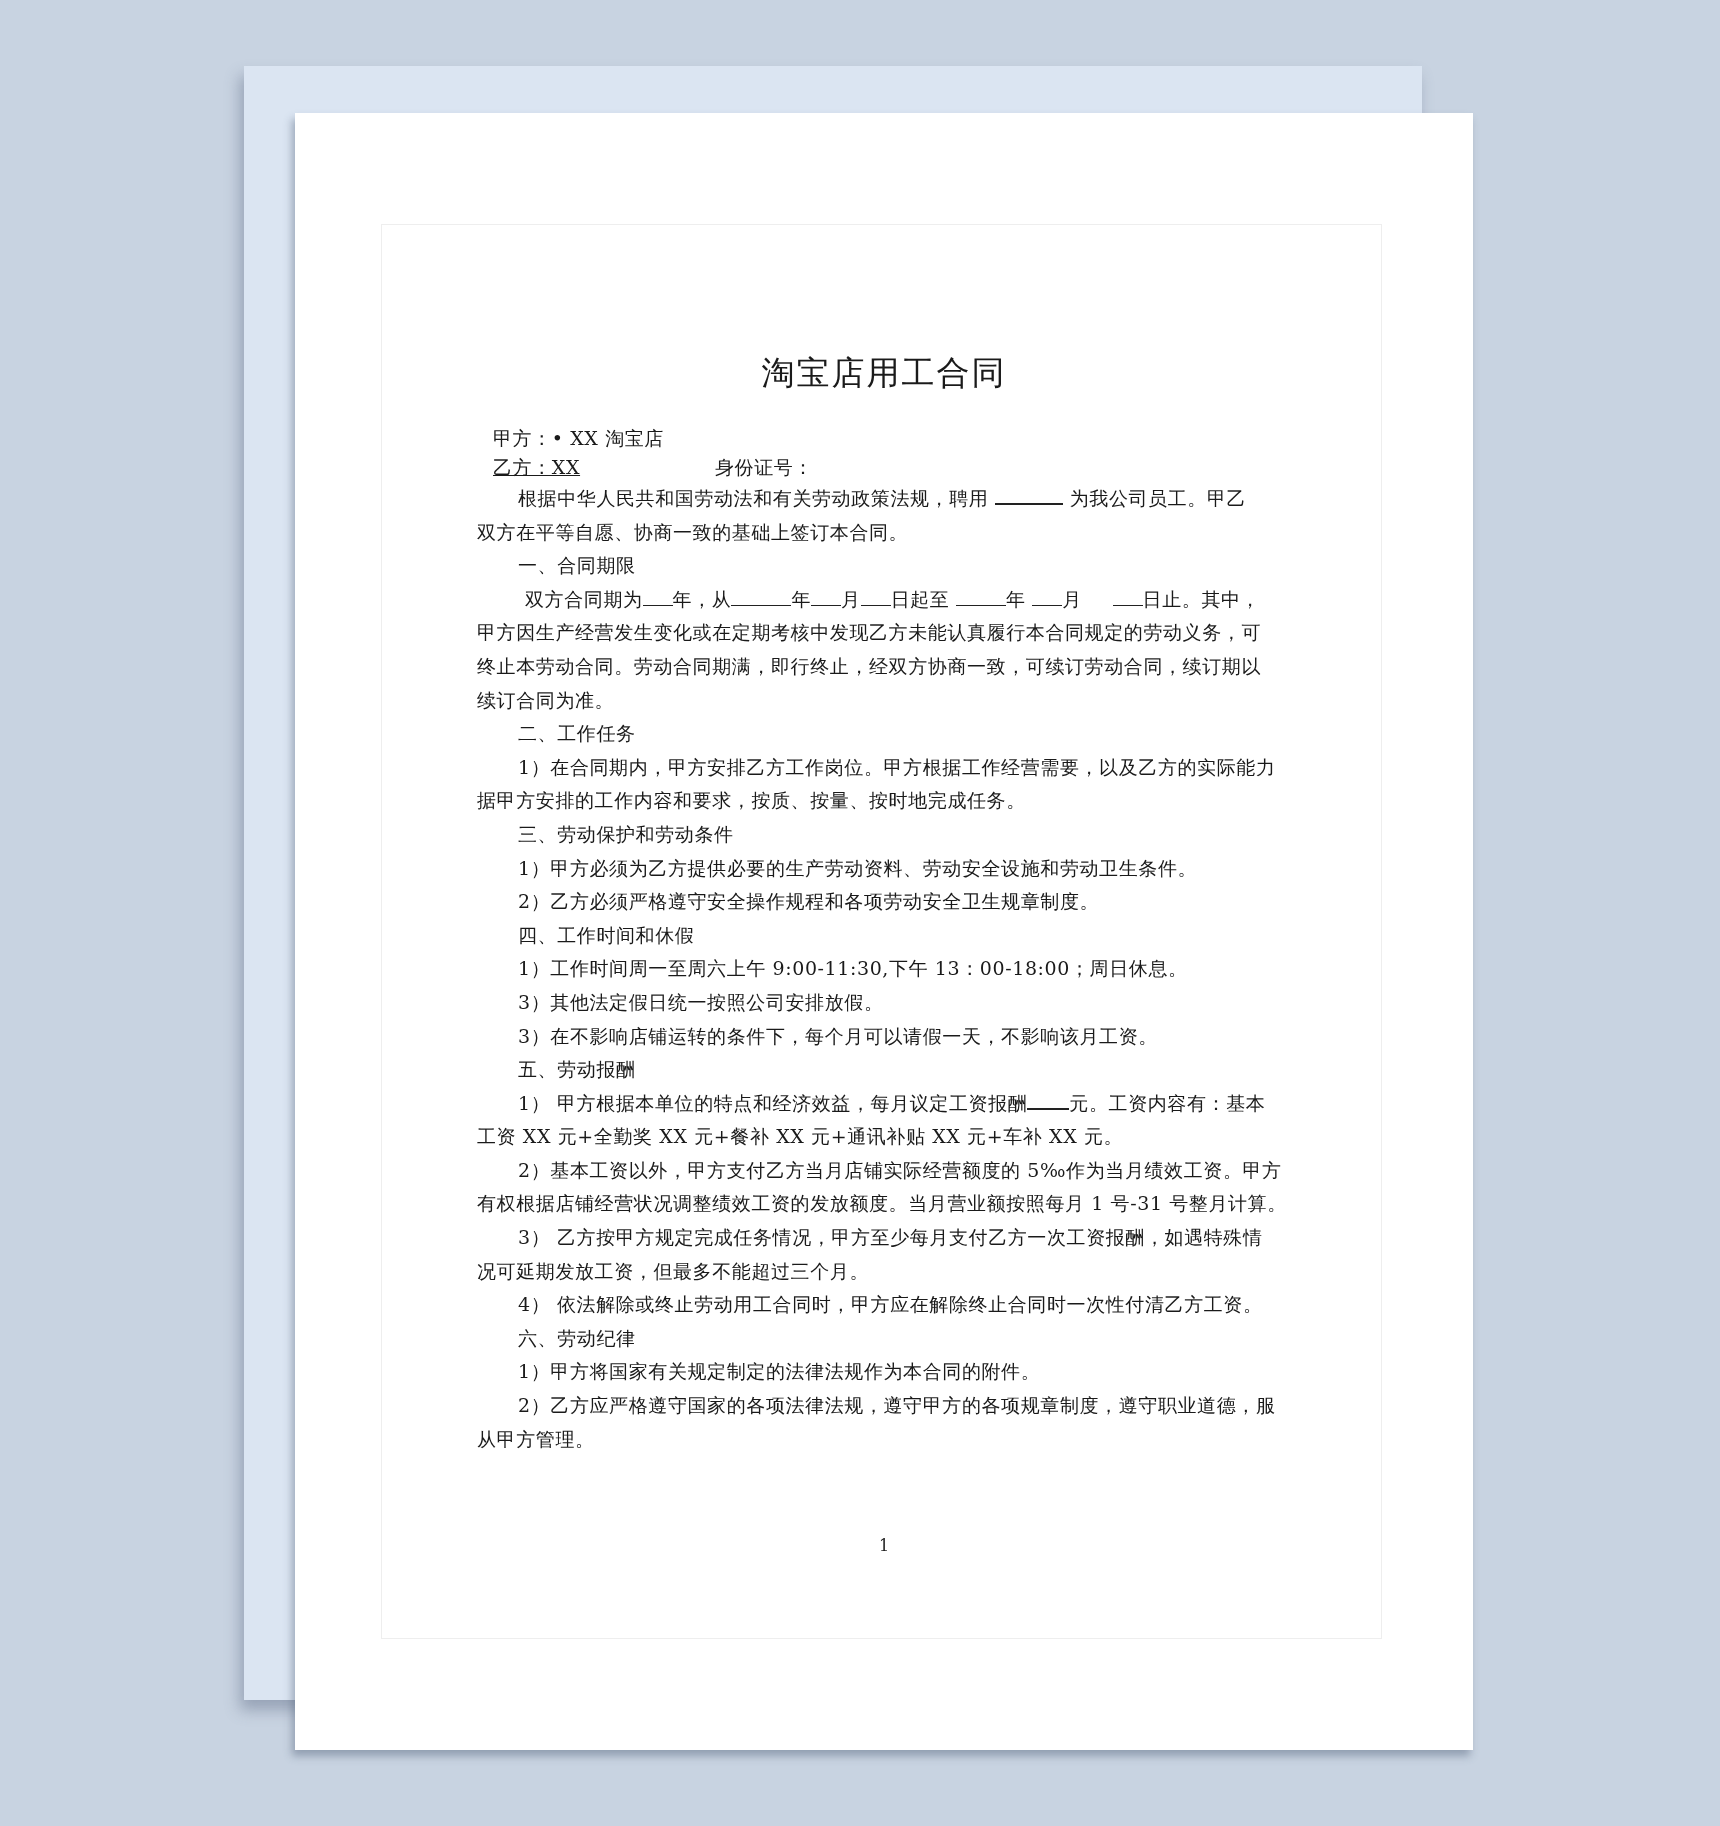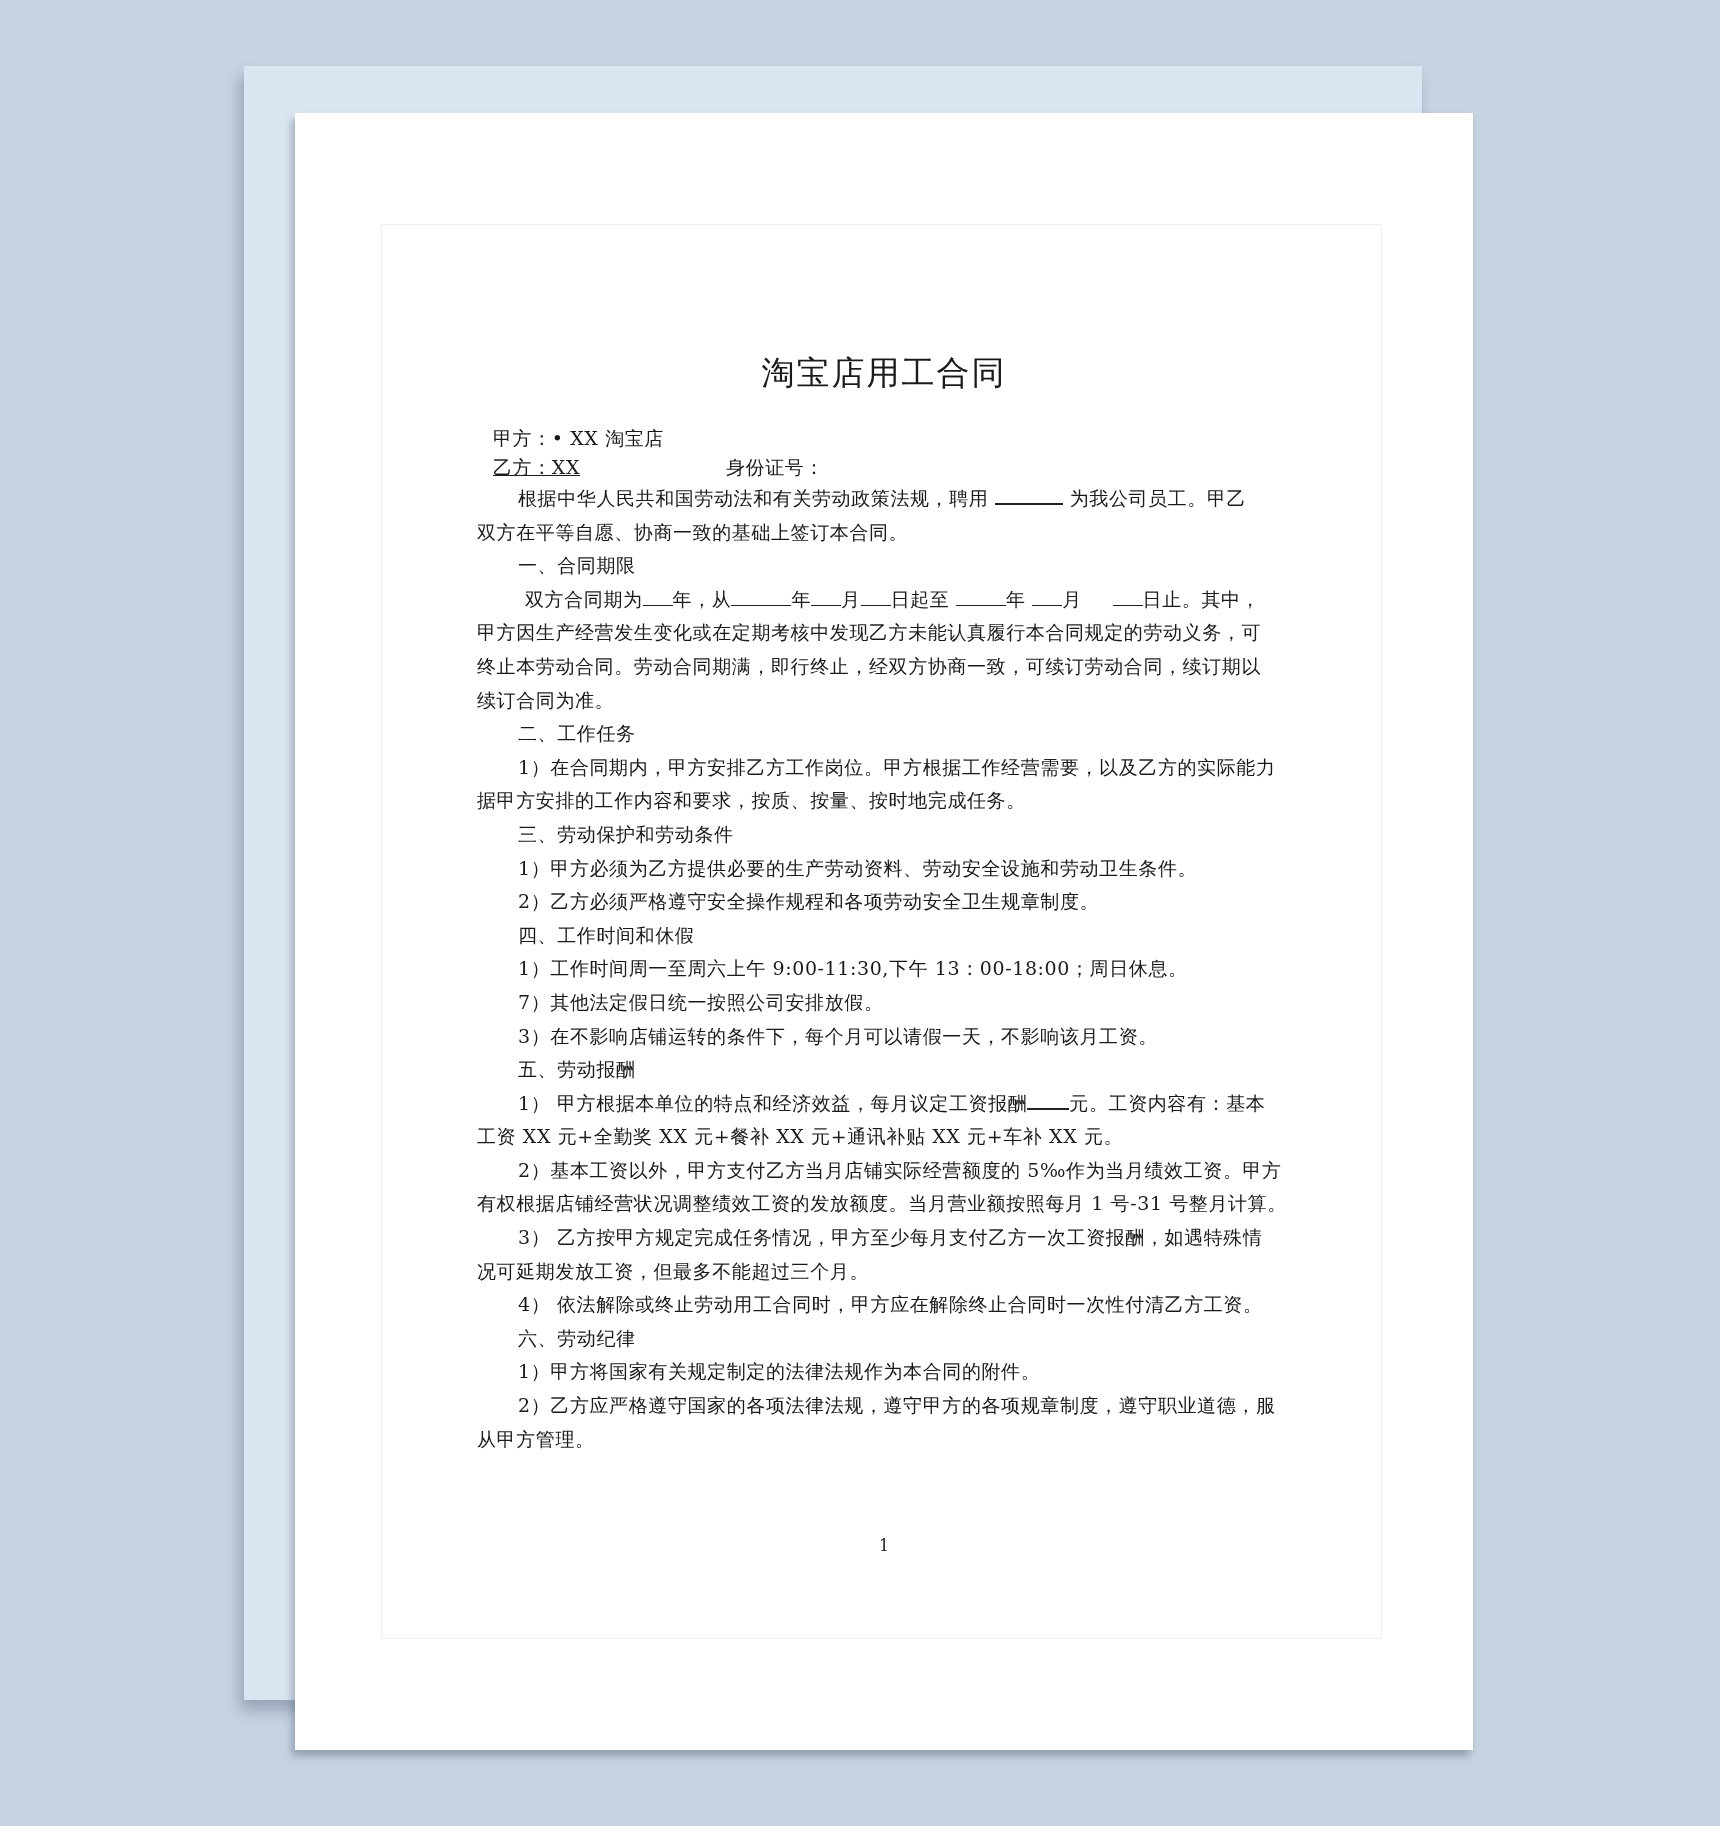--- a/index.html
+++ b/index.html
@@ -29,21 +29,21 @@
   }
   .text-block {
     position:absolute; left:182px; top:311px; width:815px;
     font-size:19px; line-height:33.6px; letter-spacing:0.6px;
   }
   .text-block .line { height:33.6px; white-space:nowrap; }
   .party-line { height:29px !important; line-height:29px;margin-left:16px; }
   .indent { padding-left:41px; }
   .blank { display:inline-block; border-bottom:1.5px solid #222; height:19px; vertical-align:baseline; }
   .blank.thick { border-bottom-width:2.5px; }
-  .id-label { position:absolute; left:233px; }
+  .id-label { position:absolute; left:222px; }
   .page-number {
     position:absolute; left:0; width:1178px; top:1423px; text-align:center;
     font-size:16px;
   }
 </style>
 </head>
 <body>
 
 <div class="back-page"></div>
 
@@ -77,21 +77,21 @@
     <div class="line indent">二、工作任务</div>
     <div class="line indent">1）在合同期内，甲方安排乙方工作岗位。甲方根据工作经营需要，以及乙方的实际能力</div>
     <div class="line">据甲方安排的工作内容和要求，按质、按量、按时地完成任务。</div>
 
     <div class="line indent">三、劳动保护和劳动条件</div>
     <div class="line indent">1）甲方必须为乙方提供必要的生产劳动资料、劳动安全设施和劳动卫生条件。</div>
     <div class="line indent">2）乙方必须严格遵守安全操作规程和各项劳动安全卫生规章制度。</div>
 
     <div class="line indent">四、工作时间和休假</div>
     <div class="line indent">1）工作时间周一至周六上午 9:00-11:30,下午 13：00-18:00；周日休息。</div>
-    <div class="line indent">7）其他法定假日统一按照公司安排放假。</div>
+    <div class="line indent">3）其他法定假日统一按照公司安排放假。</div>
     <div class="line indent">3）在不影响店铺运转的条件下，每个月可以请假一天，不影响该月工资。</div>
 
     <div class="line indent">五、劳动报酬</div>
     <div class="line indent">
       <span>1） 甲方根据本单位的特点和经济效益，每月议定工资报酬</span><span class="blank thick" style="width:42px"></span><span>元。工资内容有：基本</span>
     </div>
     <div class="line">工资 XX 元+全勤奖 XX 元+餐补 XX 元+通讯补贴 XX 元+车补 XX 元。</div>
     <div class="line indent">2）基本工资以外，甲方支付乙方当月店铺实际经营额度的 5‰作为当月绩效工资。甲方</div>
     <div class="line">有权根据店铺经营状况调整绩效工资的发放额度。当月营业额按照每月 1 号-31 号整月计算。</div>
     <div class="line indent">3） 乙方按甲方规定完成任务情况，甲方至少每月支付乙方一次工资报酬，如遇特殊情</div>

